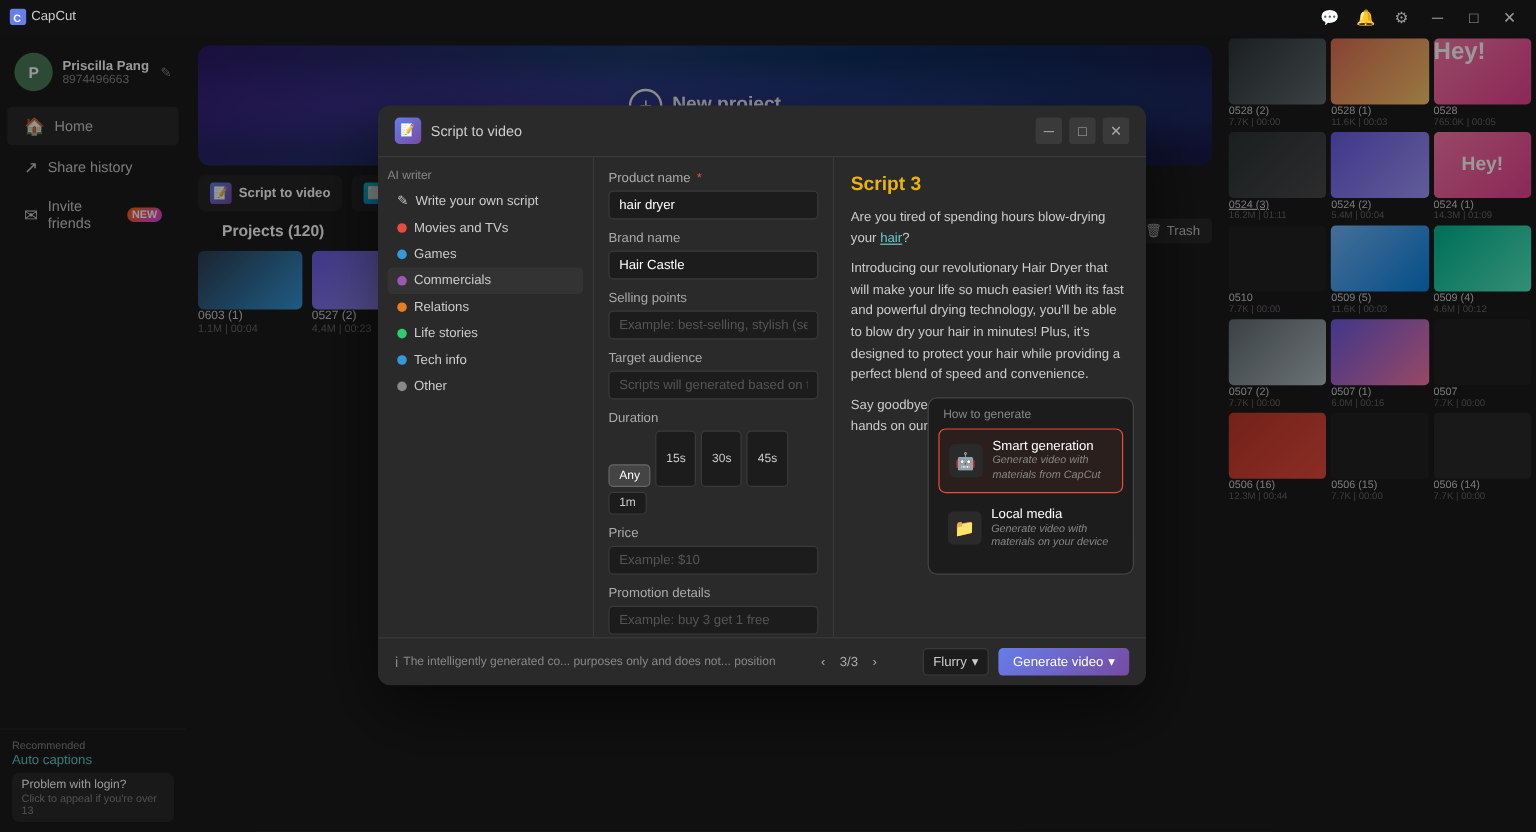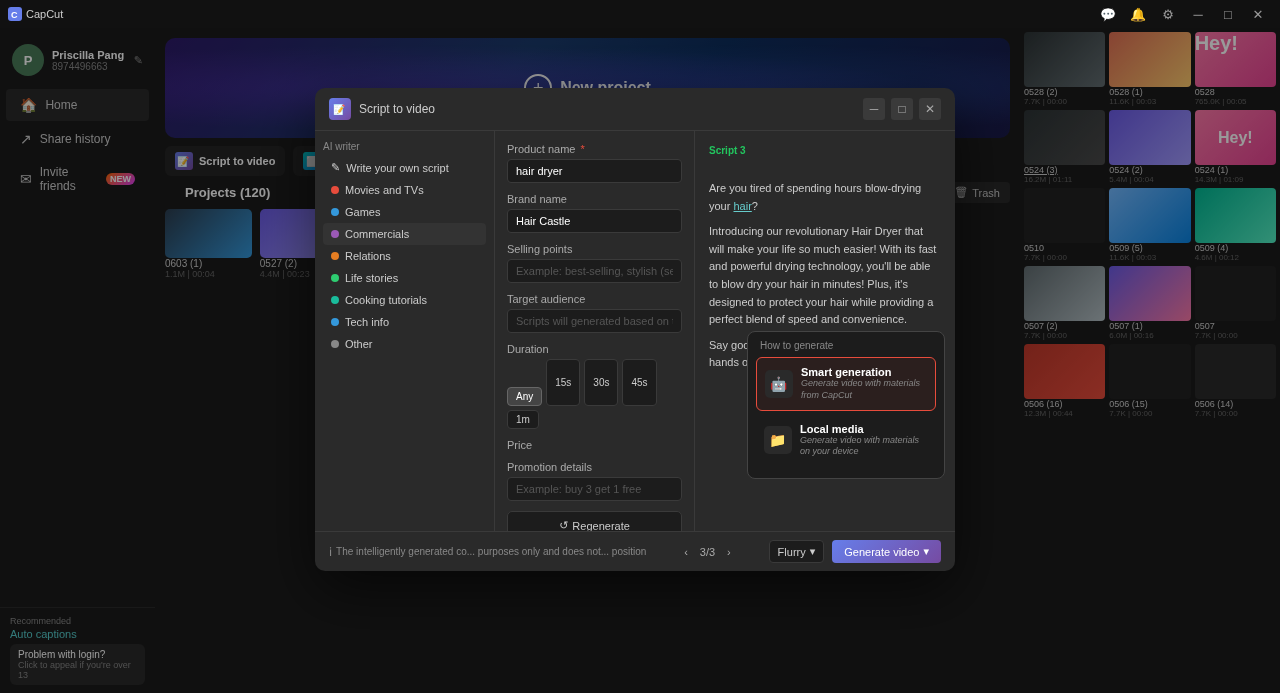--- a/index.html
+++ b/index.html
@@ -298,21 +298,21 @@
       margin-top: auto;
     }
     
     .dialog-script {
       flex: 1;
       padding: 14px;
       overflow-y: auto;
       display: flex;
       flex-direction: column;
     }
-    .script-title { font-size: 10px; font-weight: 600; color: #22c55e; margin-bottom: 24px; }
+    .script-title { font-size: 16px; font-weight: 600; color: #eab308; margin-bottom: 10px; }
     .script-content { font-size: 11px; color: #ccc; line-height: 1.6; flex: 1; }
     .script-content p { margin-bottom: 8px; }
     .script-content a { color: #6cc; text-decoration: underline; }
     .dialog-footer {
       display: flex;
       align-items: center;
       justify-content: space-between;
       padding: 8px 14px;
       border-top: 1px solid #3a3a3a;
     }
@@ -339,21 +339,21 @@
       padding: 5px 12px;
       font-size: 11px;
       cursor: pointer;
       display: flex; align-items: center; gap: 4px;
     }
     
     .gen-popup {
       position: absolute;
       bottom: 52px;
       right: 10px;
-      width: 198px;
+      width: 172px;
       background: #1c1c1c;
       border: 1px solid #444;
       border-radius: 8px;
       padding: 8px;
       z-index: 300;
     }
     .gen-popup-title { font-size: 10px; color: #888; margin-bottom: 6px; padding: 0 4px; }
     .gen-option {
       display: flex;
       align-items: center;
@@ -369,21 +369,21 @@
     }
     .gen-option-icon {
       width: 28px; height: 28px;
       background: #2a2a2a;
       border-radius: 5px;
       display: flex; align-items: center; justify-content: center;
       font-size: 14px;
       flex-shrink: 0;
     }
     .gen-option-text { }
-    .gen-option-name { font-size: 11px; color: #fff; font-weight: 700; }
+    .gen-option-name { font-size: 11px; color: #fff; font-weight: 400; }
     .gen-option-desc { font-size: 9px; color: #888; line-height: 1.3; font-style: italic; }
     .pro-badge {
       background: linear-gradient(135deg, #f60, #e040fb);
       color: #fff; font-size: 8px;
       padding: 1px 4px; border-radius: 3px;
       font-weight: 600;
     }
     
     .c1 { background: linear-gradient(135deg,#c0392b,#ff6b6b); }
     .c2 { background: linear-gradient(135deg,#2c3e50,#3498db); }
@@ -645,24 +645,20 @@
         </div>
         <div class="ai-writer-item">
           <div class="ai-dot" style="background:#e67e22;"></div>
           <span>Relations</span>
         </div>
         <div class="ai-writer-item">
           <div class="ai-dot" style="background:#2ecc71;"></div>
           <span>Life stories</span>
         </div>
         <div class="ai-writer-item">
-          <div class="ai-dot" style="background:#1abc9c;"></div>
-          <span>Cooking tutorials</span>
-        </div>
-        <div class="ai-writer-item">
           <div class="ai-dot" style="background:#3498db;"></div>
           <span>Tech info</span>
         </div>
         <div class="ai-writer-item">
           <div class="ai-dot" style="background:#888;"></div>
           <span>Other</span>
         </div>
       </div>
     </div>
 
@@ -691,20 +687,21 @@
         <div class="duration-buttons">
           <button class="dur-btn active">Any</button>
           <button class="dur-btn">15s</button>
           <button class="dur-btn">30s</button>
           <button class="dur-btn">45s</button>
           <button class="dur-btn">1m</button>
         </div>
       </div>
       <div class="form-field">
         <div class="form-label">Price</div>
+        <input class="form-input" type="text" placeholder="Example: $10" style="">
       </div>
       <div class="form-field">
         <div class="form-label">Promotion details</div>
         <input class="form-input" type="text" placeholder="Example: buy 3 get 1 free" style="">
       </div>
       <button class="regenerate-btn">
         <span>↺</span>
         <span>Regenerate</span>
       </button>
     </div>

